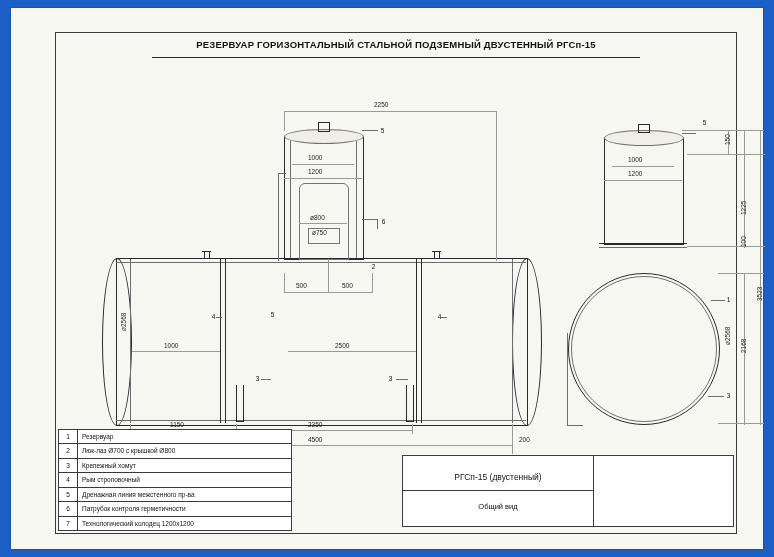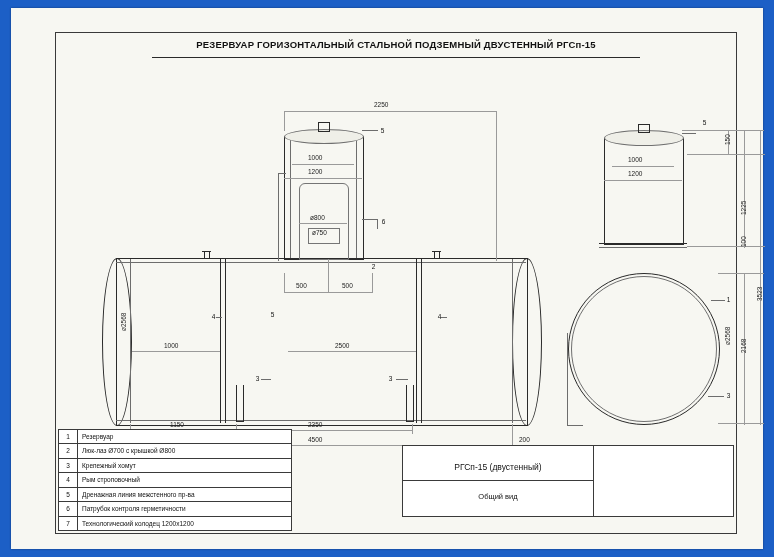--- a/index.html
+++ b/index.html
@@ -40,21 +40,21 @@
     width:9px;height:9px;line-height:9px;text-align:center;
   }
   
   #legend{position:absolute;left:2px;bottom:2px;width:232px;border:1px solid #3a3a3a;
      border-bottom:none;background:#fff;}
   #legend .row{display:flex;height:13.5px;border-bottom:1px solid #3a3a3a;}
   #legend .num{width:18px;border-right:1px solid #3a3a3a;text-align:center;
      font-size:6.5px;line-height:13.5px;color:#111;}
   #legend .txt{flex:1;padding-left:4px;font-size:6.5px;line-height:13.5px;color:#111;}
   
-  #tblock{position:absolute;right:2px;bottom:16px;width:330px;height:70px;
+  #tblock{position:absolute;right:2px;bottom:6px;width:330px;height:70px;
      border:1px solid #3a3a3a;background:#fff;display:flex;}
   #tb-left{width:190px;border-right:1px solid #3a3a3a;position:relative;}
   #tb-left .l1{position:absolute;top:16px;width:100%;text-align:center;font-size:8.5px;color:#111;}
   #tb-left .sep{position:absolute;top:34px;left:0;width:100%;height:1px;background:#3a3a3a;}
   #tb-left .l2{position:absolute;top:46px;width:100%;text-align:center;font-size:7.5px;color:#111;}
   #tb-right{flex:1;position:relative;}
   
   .logo-txt{position:absolute;left:34px;top:22px;font-size:21px;font-weight:bold;
      color:#1c5fc6;letter-spacing:.5px;font-family:"Liberation Sans",sans-serif;}
   .logo-sub{position:absolute;left:8px;top:46px;font-size:3.6px;color:#1c5fc6;letter-spacing:.25px;}

